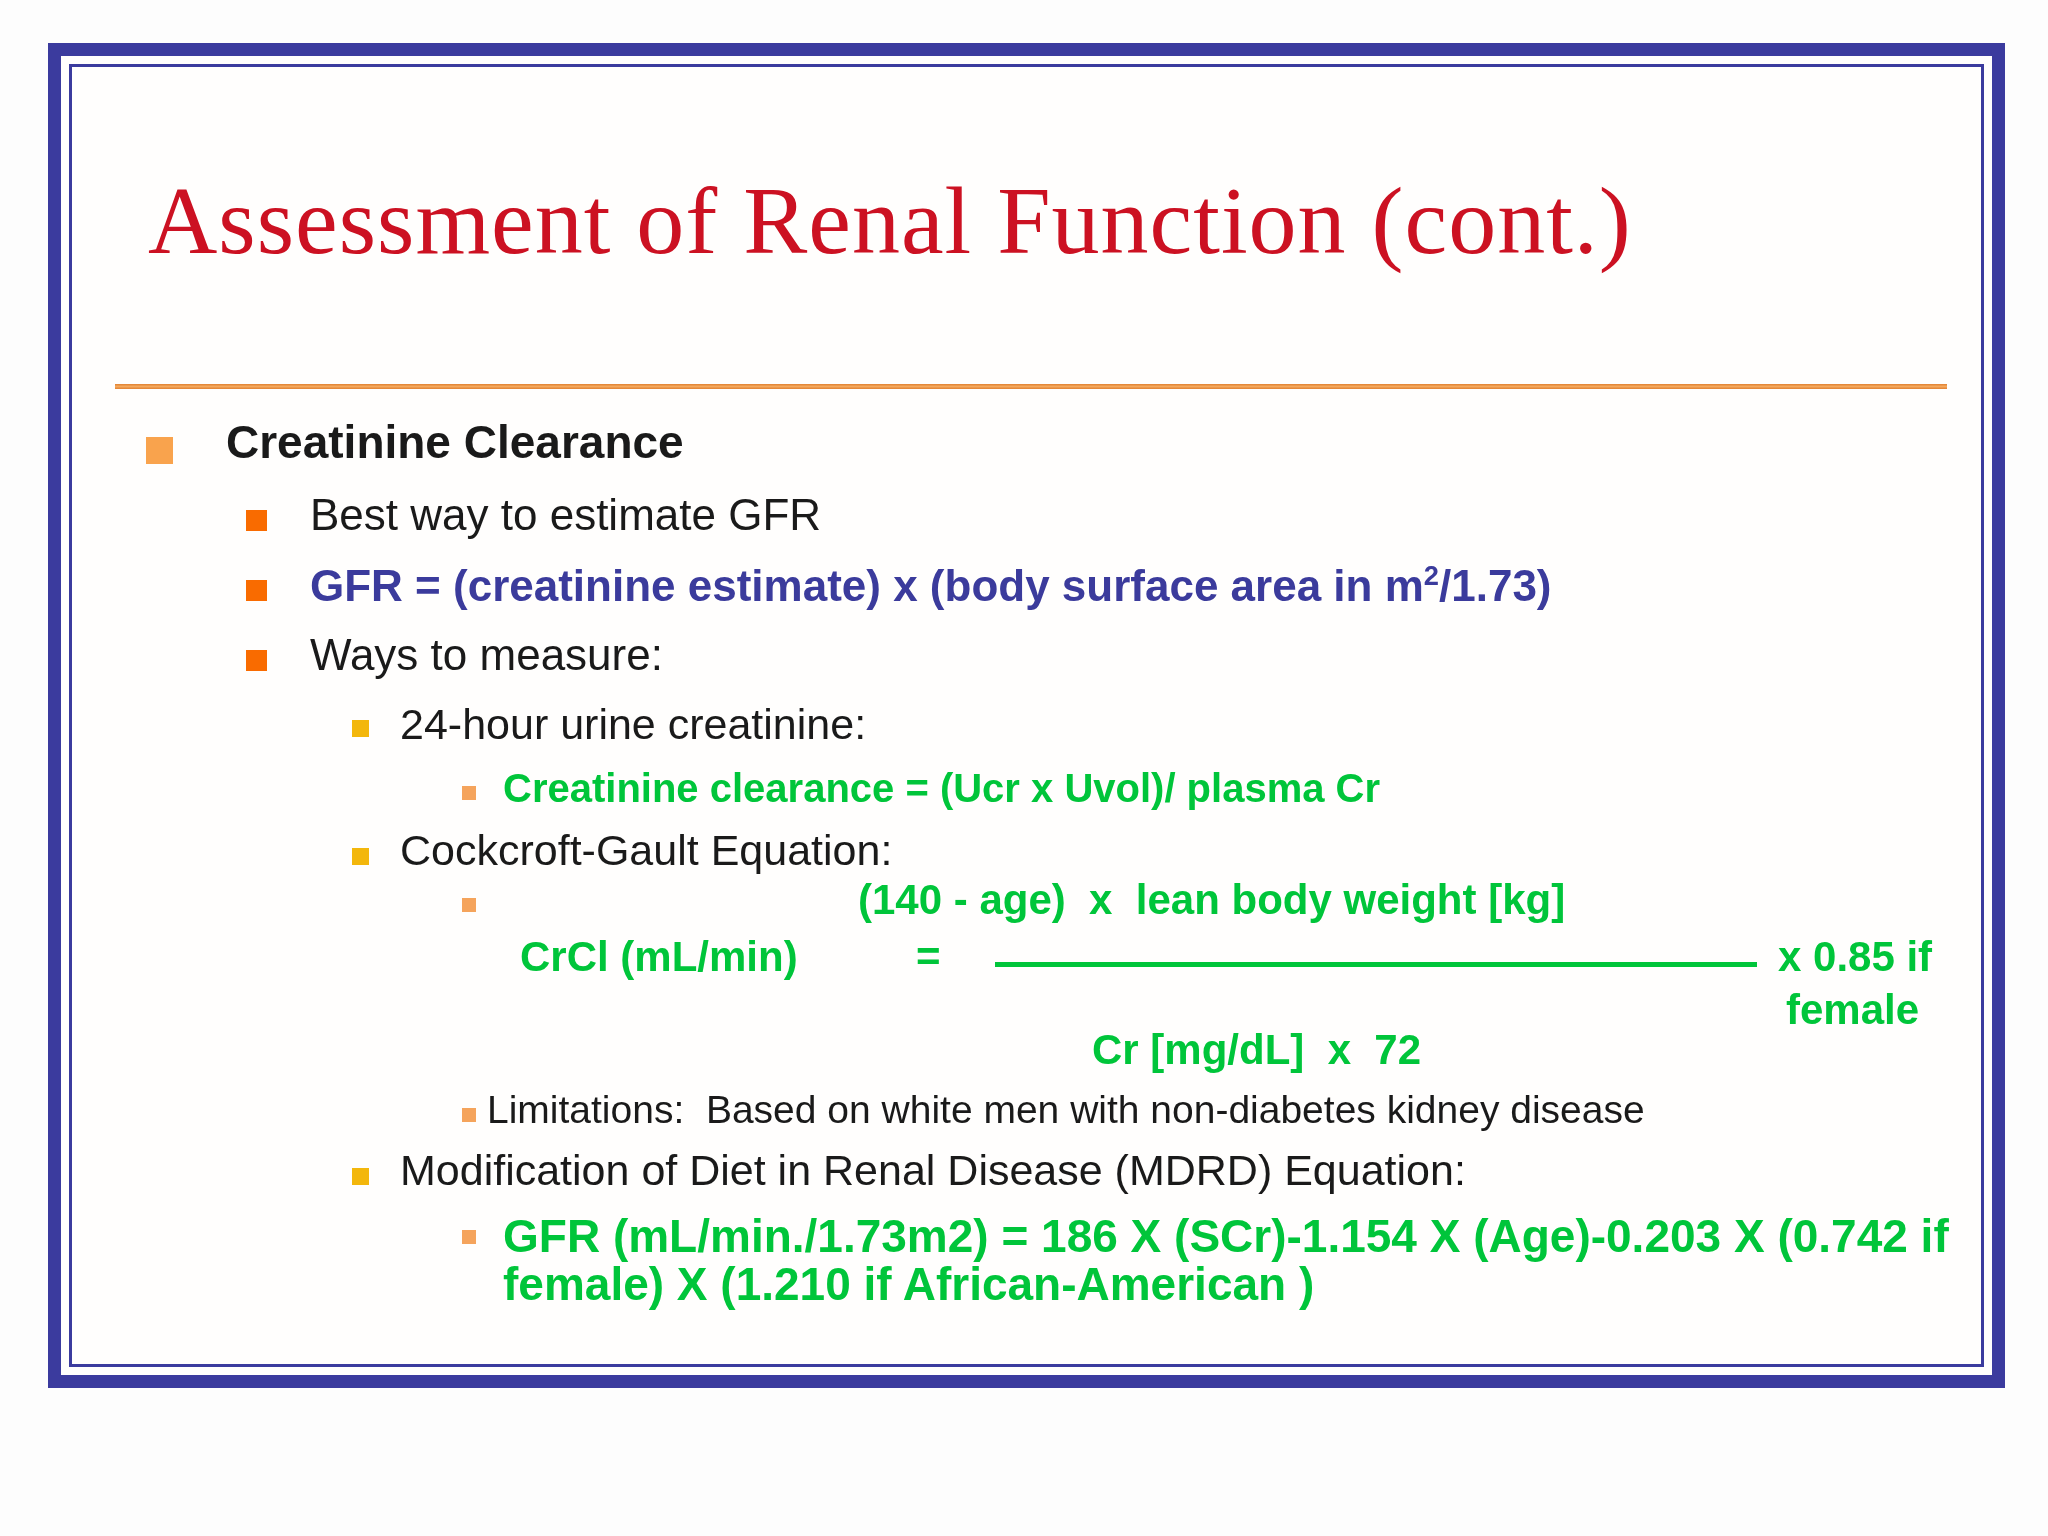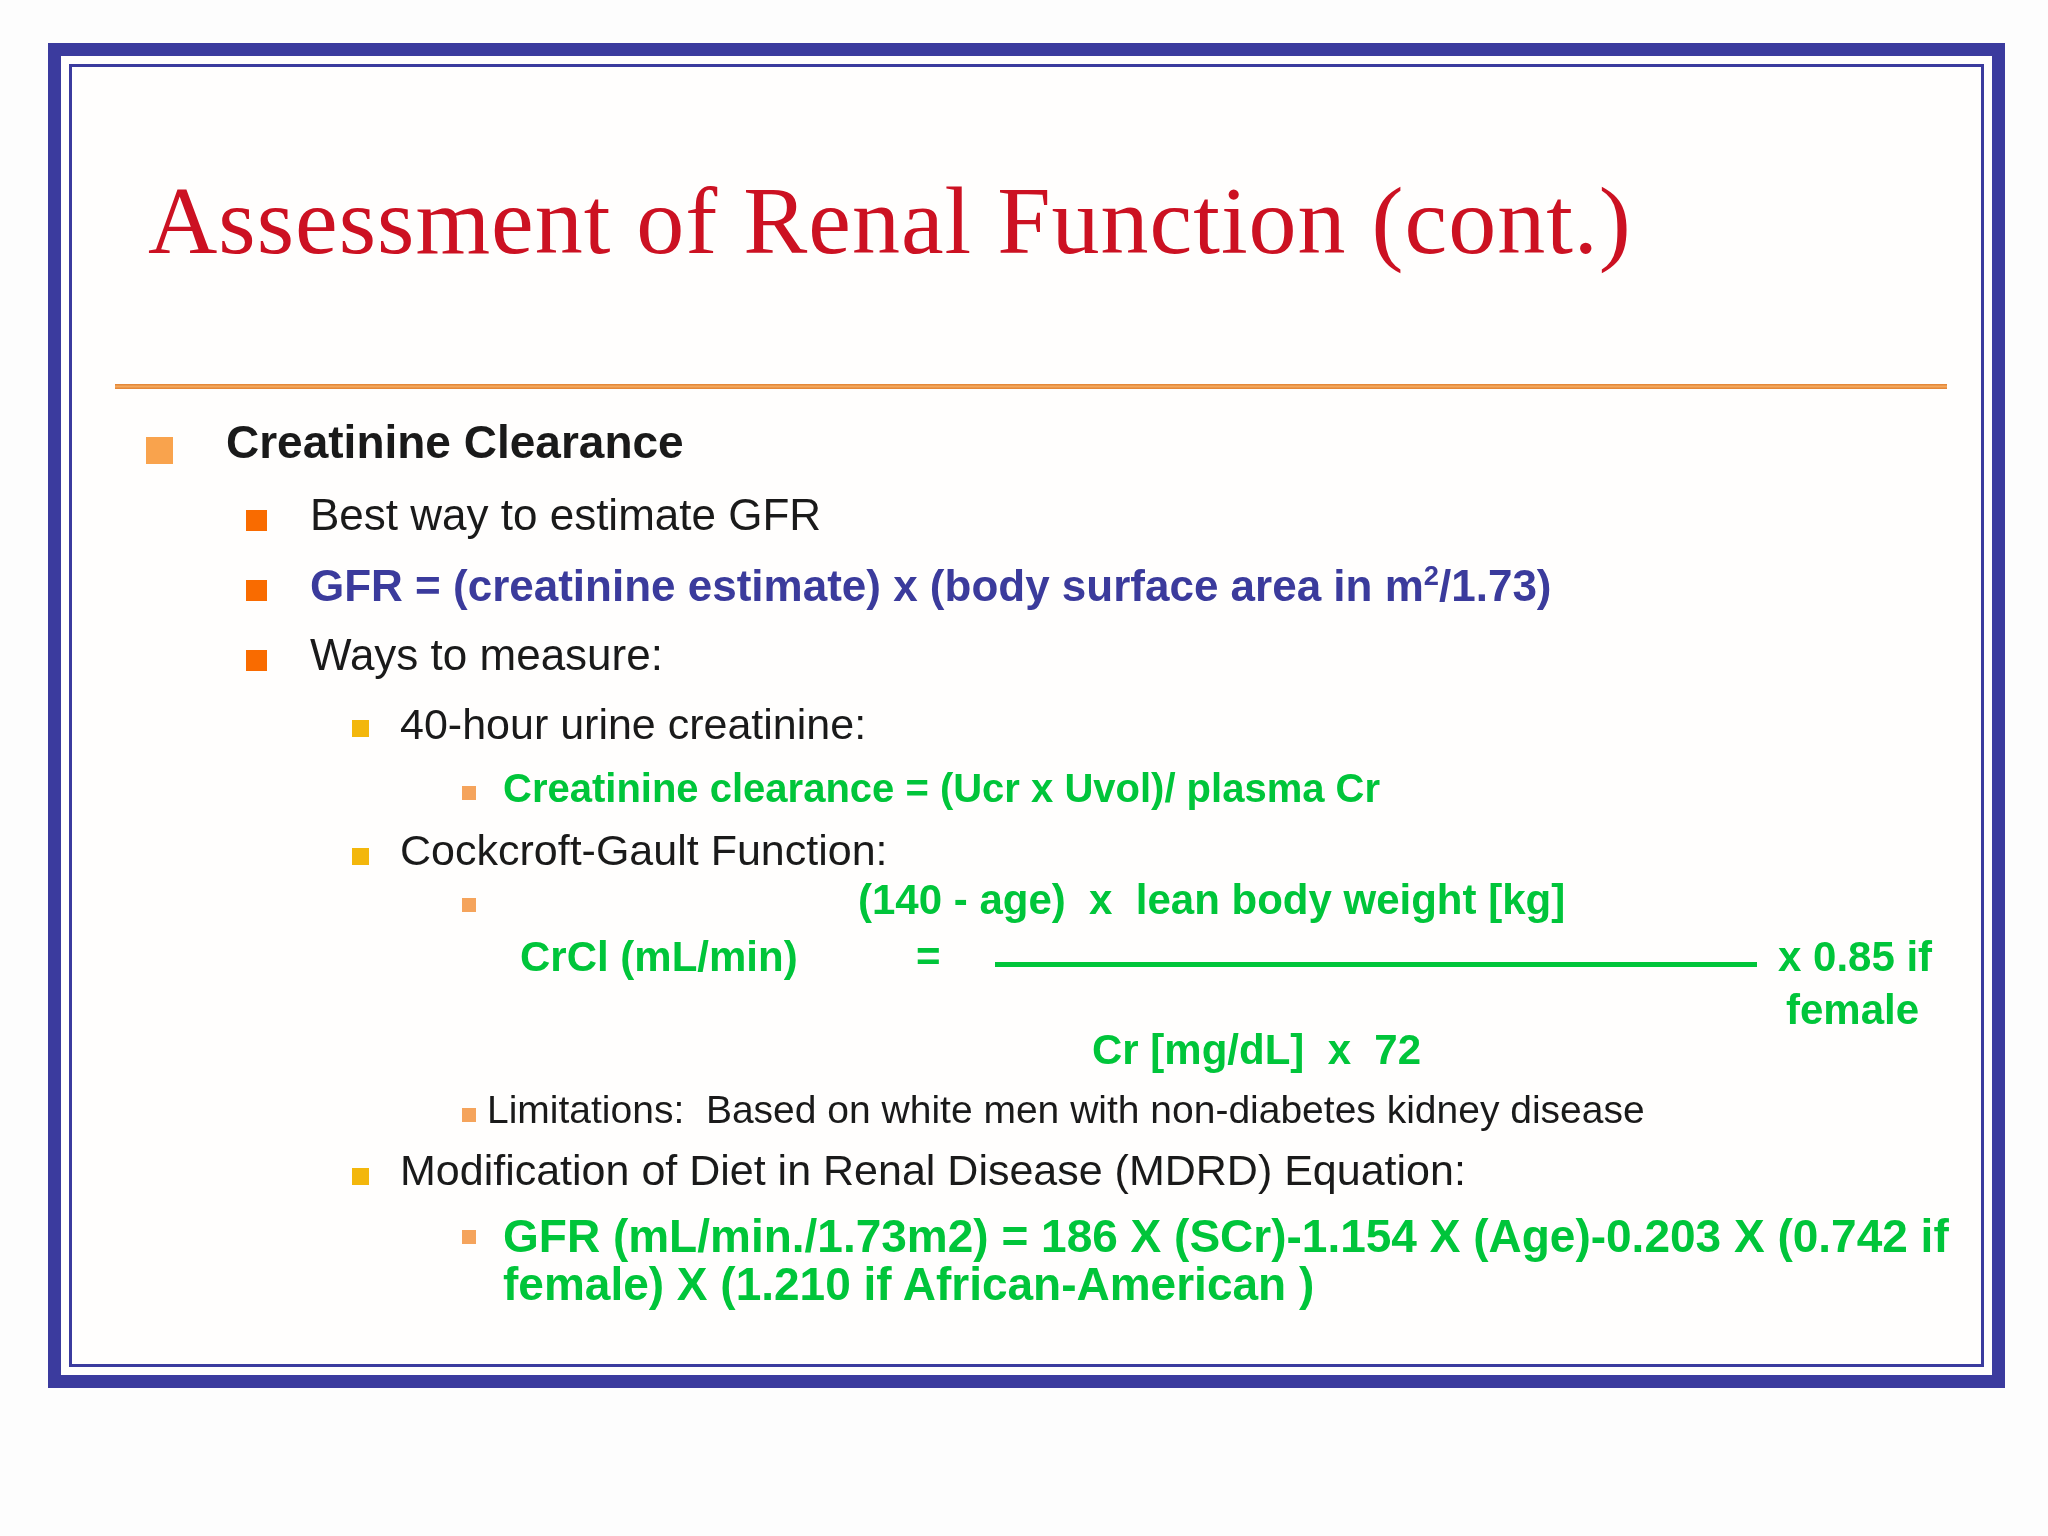--- a/index.html
+++ b/index.html
@@ -64,27 +64,27 @@
 <span class="bullet b-l2" style="left:246px;top:510px;"></span>
 <div class="line t-l2" style="left:310px;top:490px;">Best way to estimate GFR</div>
 
 <span class="bullet b-l2" style="left:246px;top:580px;"></span>
 <div class="line t-l2-blue" style="left:310px;top:560px;"><span>GFR = (creatinine estimate) x (body surface area in m</span><sup>2</sup><span>/1.73)</span></div>
 
 <span class="bullet b-l2" style="left:246px;top:650px;"></span>
 <div class="line t-l2" style="left:310px;top:630px;">Ways to measure:</div>
 
 <span class="bullet b-l3" style="left:352px;top:720px;"></span>
-<div class="line t-l3" style="left:400px;top:700px;">40-hour urine creatinine:</div>
+<div class="line t-l3" style="left:400px;top:700px;">24-hour urine creatinine:</div>
 
 <span class="bullet b-l4" style="left:462px;top:786px;"></span>
 <div class="line t-green t-l4-green" style="left:503px;top:765px;">Creatinine clearance = (Ucr x Uvol)/ plasma Cr</div>
 
 <span class="bullet b-l3" style="left:352px;top:848px;"></span>
-<div class="line t-l3" style="left:400px;top:826px;">Cockcroft-Gault Function:</div>
+<div class="line t-l3" style="left:400px;top:826px;">Cockcroft-Gault Equation:</div>
 
 <span class="bullet b-l4" style="left:462px;top:898px;"></span>
 <div class="line t-green t-eq" style="left:858px;top:876px;">(140 - age)  x  lean body weight [kg]</div>
 <div class="line t-green t-eq" style="left:520px;top:933px;">CrCl (mL/min)</div>
 <div class="line t-green t-eq" style="left:916px;top:933px;">=</div>
 <div class="frac-bar"></div>
 <div class="line t-green t-eq" style="left:1092px;top:984px;margin-top:42px;">Cr [mg/dL]  x  72</div>
 <div class="line t-green t-eq" style="left:1778px;top:933px;">x 0.85 if</div>
 <div class="line t-green t-eq" style="left:1786px;top:986px;">female</div>
 

